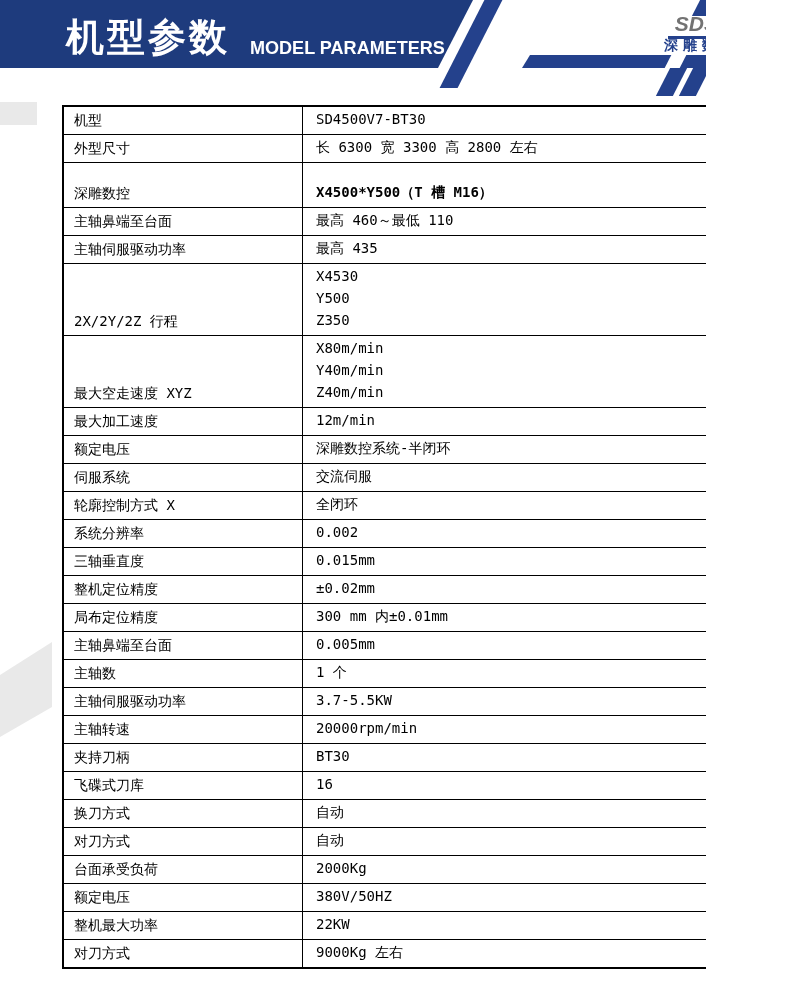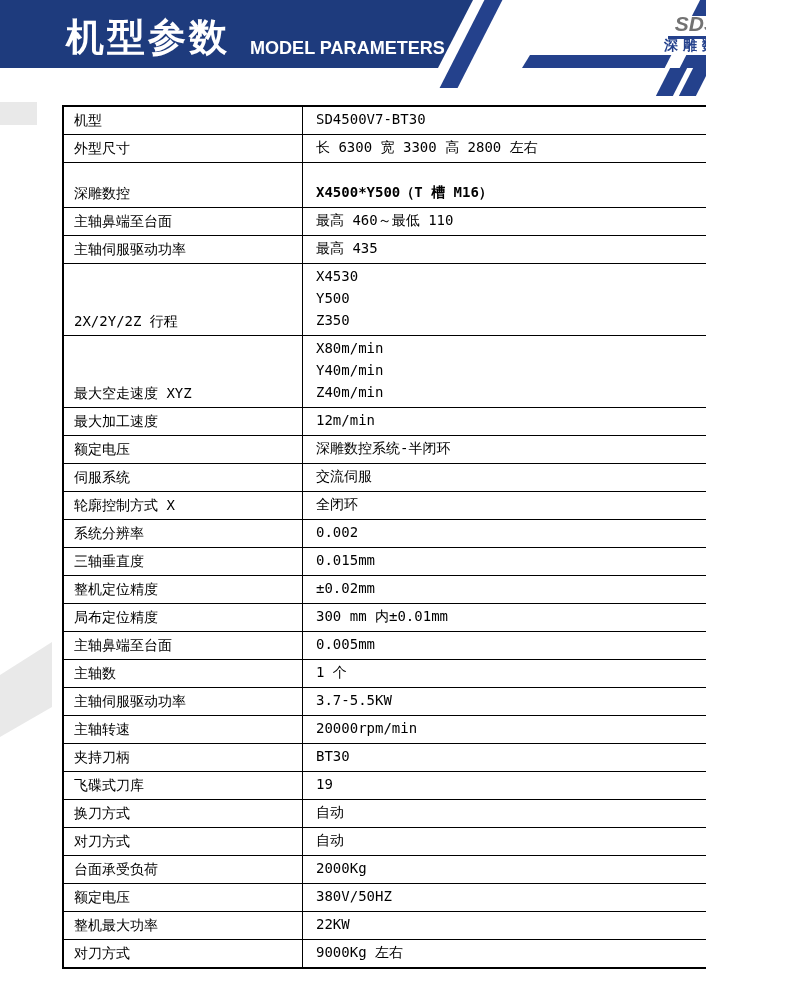--- a/index.html
+++ b/index.html
@@ -222,21 +222,21 @@
         </tr>
         <tr>
           <td class="label-cell">夹持刀柄</td>
           <td class="value-cell">
             <div class="value-line">BT30</div>
           </td>
         </tr>
         <tr>
           <td class="label-cell">飞碟式刀库</td>
           <td class="value-cell">
-            <div class="value-line">19</div>
+            <div class="value-line">16</div>
           </td>
         </tr>
         <tr>
           <td class="label-cell">换刀方式</td>
           <td class="value-cell">
             <div class="value-line">自动</div>
           </td>
         </tr>
         <tr>
           <td class="label-cell">对刀方式</td>

